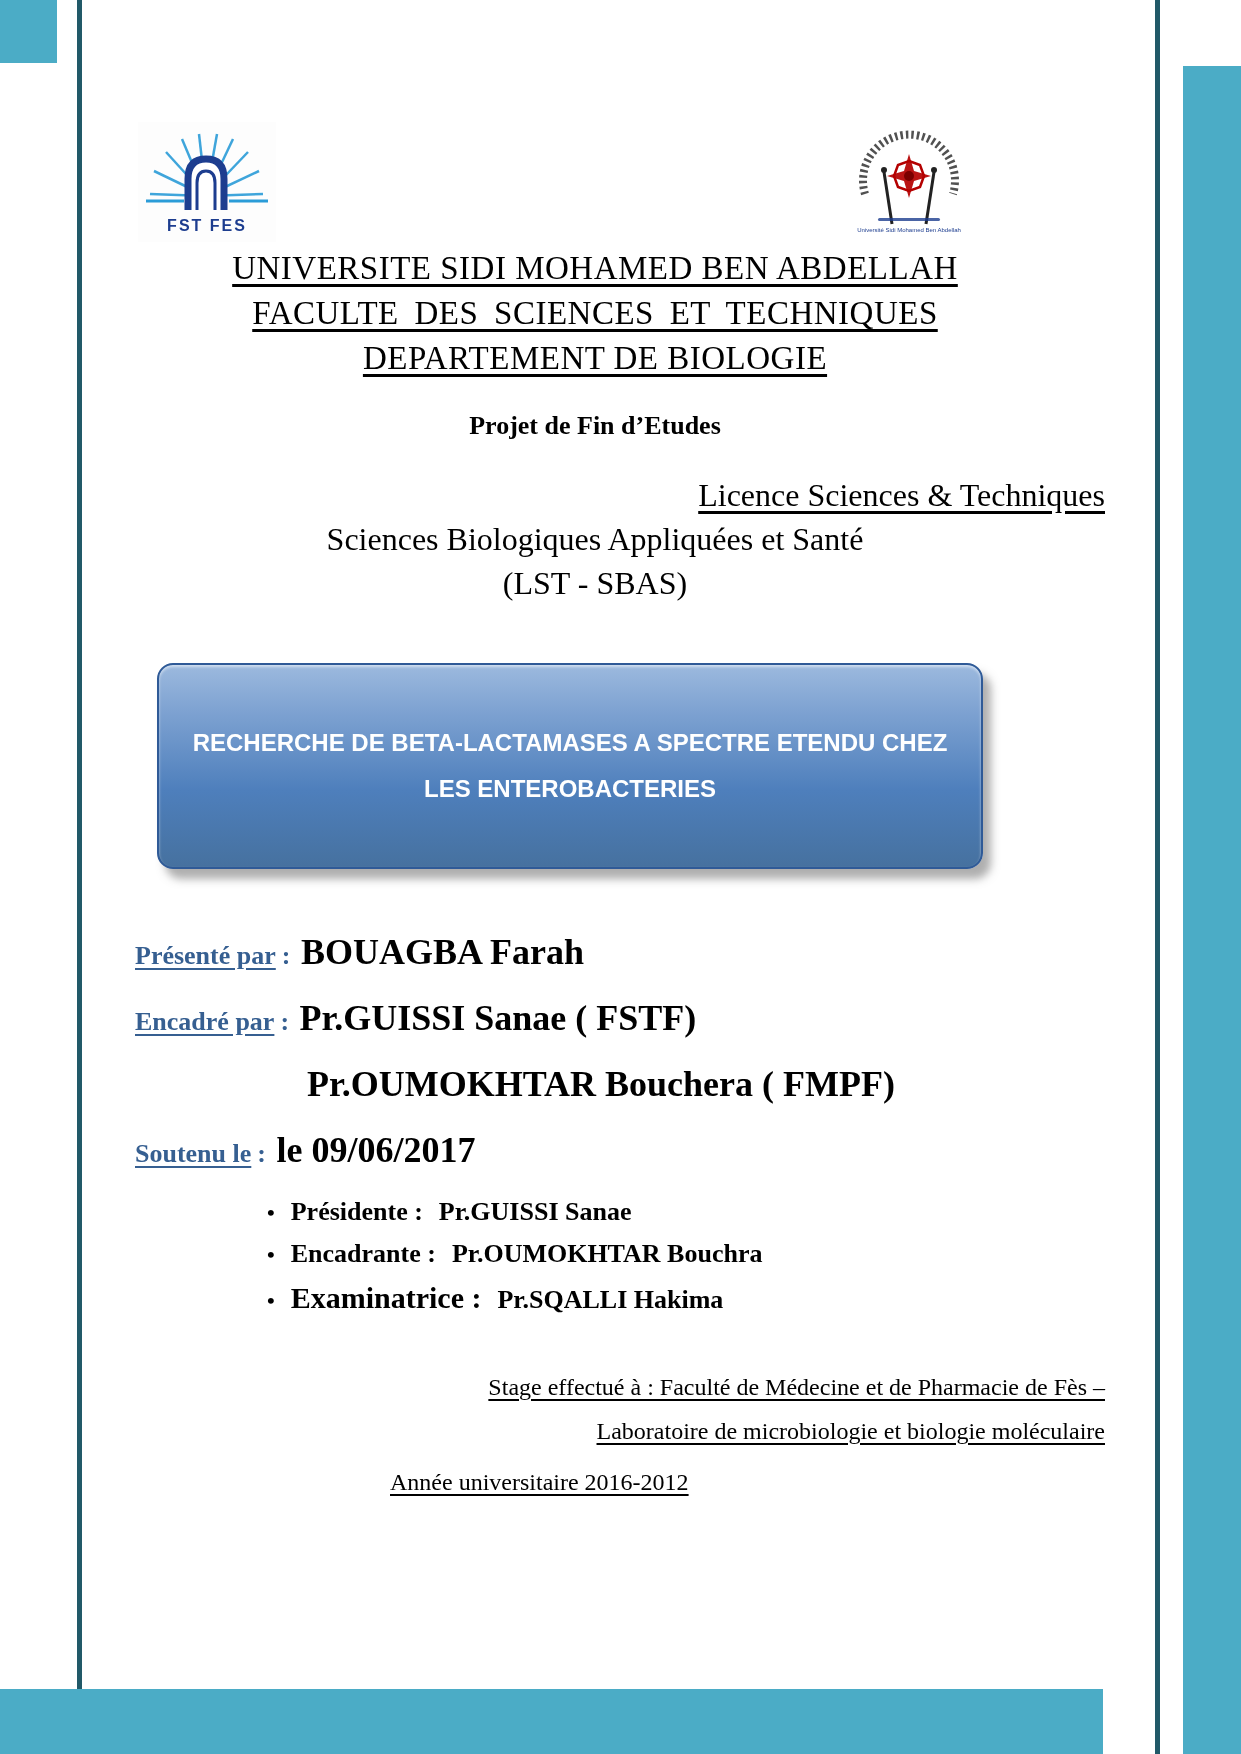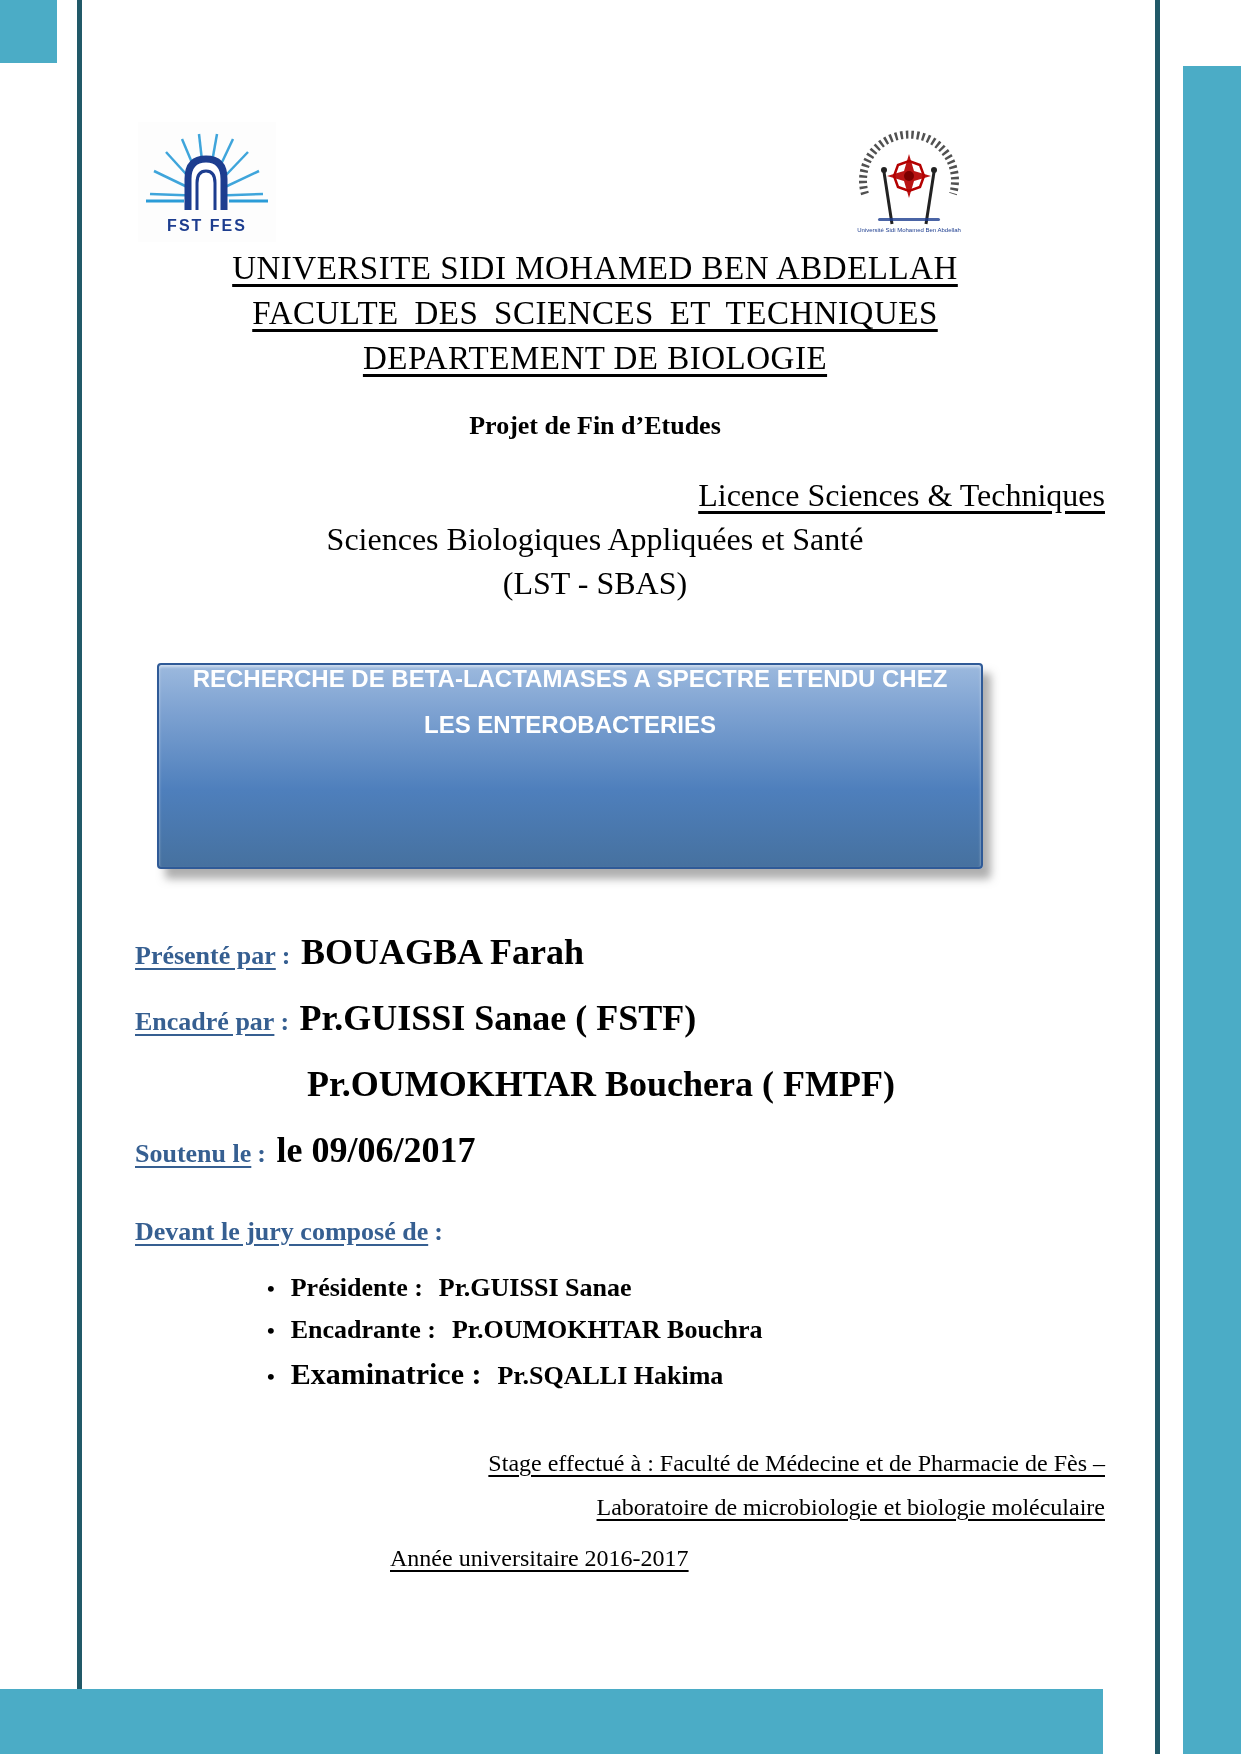--- a/index.html
+++ b/index.html
@@ -46,30 +46,30 @@
   .project-type { margin-top: 30px; font-size: 26px; font-weight: bold; }
 
   .degree-block { margin-top: 32px; font-size: 32px; line-height: 44px; }
   .degree-l1 { text-decoration: underline; text-underline-offset: 5px; text-align: right; }
 
   
   .banner {
     width: 822px; height: 202px;
     margin: 58px 0 0 72px;
     border: 2px solid var(--banner-border, #2F5A97);
-    border-radius: 4px;
+    border-radius: 16px;
     background: linear-gradient(180deg,
       var(--banner-top, #9CB9DE) 0%,
       #7fa3d2 22%,
       var(--banner-main, #4E7FBC) 62%,
       #46719f 100%);
     box-shadow: 8px 10px 8px rgba(95, 95, 95, 0.5),
                 inset 0 2px 3px rgba(255, 255, 255, 0.55);
     display: flex; flex-direction: column;
-    justify-content: flex-start; align-items: center;
+    justify-content: center; align-items: center;
     gap: 18px;
     color: #ffffff;
     font-family: "Liberation Sans", sans-serif;
     font-weight: bold; font-size: 24px;
   }
 
   
   .details {
     margin-top: 62px;
     padding-left: 50px;
@@ -188,23 +188,20 @@
 
     <div class="indent-row">
       <span class="value">Pr.OUMOKHTAR Bouchera ( FMPF)</span>
     </div>
 
     <div class="detail-row">
       <span class="label">Soutenu le</span><span class="colon">:</span>
       <span class="value">le 09/06/2017</span>
     </div>
 
-    <div class="detail-row jury-heading">
-      <span class="label">Devant le jury composé de</span><span class="colon">:</span>
-    </div>
 
     <ul class="jury-list">
       <li class="jury-item">
         <span class="bullet">•</span>
         <span class="jury-role">Présidente :</span>
         <span class="jury-name">Pr.GUISSI Sanae</span>
       </li>
       <li class="jury-item">
         <span class="bullet">•</span>
         <span class="jury-role">Encadrante :</span>
@@ -217,17 +214,17 @@
       </li>
     </ul>
   </div>
 
   <div class="footer">
     <div class="stage-block">
       <div class="stage-line">Stage effectué à : Faculté de Médecine et de Pharmacie de Fès –</div>
       <div class="stage-line">Laboratoire de microbiologie et biologie moléculaire</div>
     </div>
     <div class="year-line">
-      <span>Année universitaire 2016-2017</span>
+      <span>Année universitaire 2016-2012</span>
     </div>
   </div>
 
 </div>
 
 </body></html>

